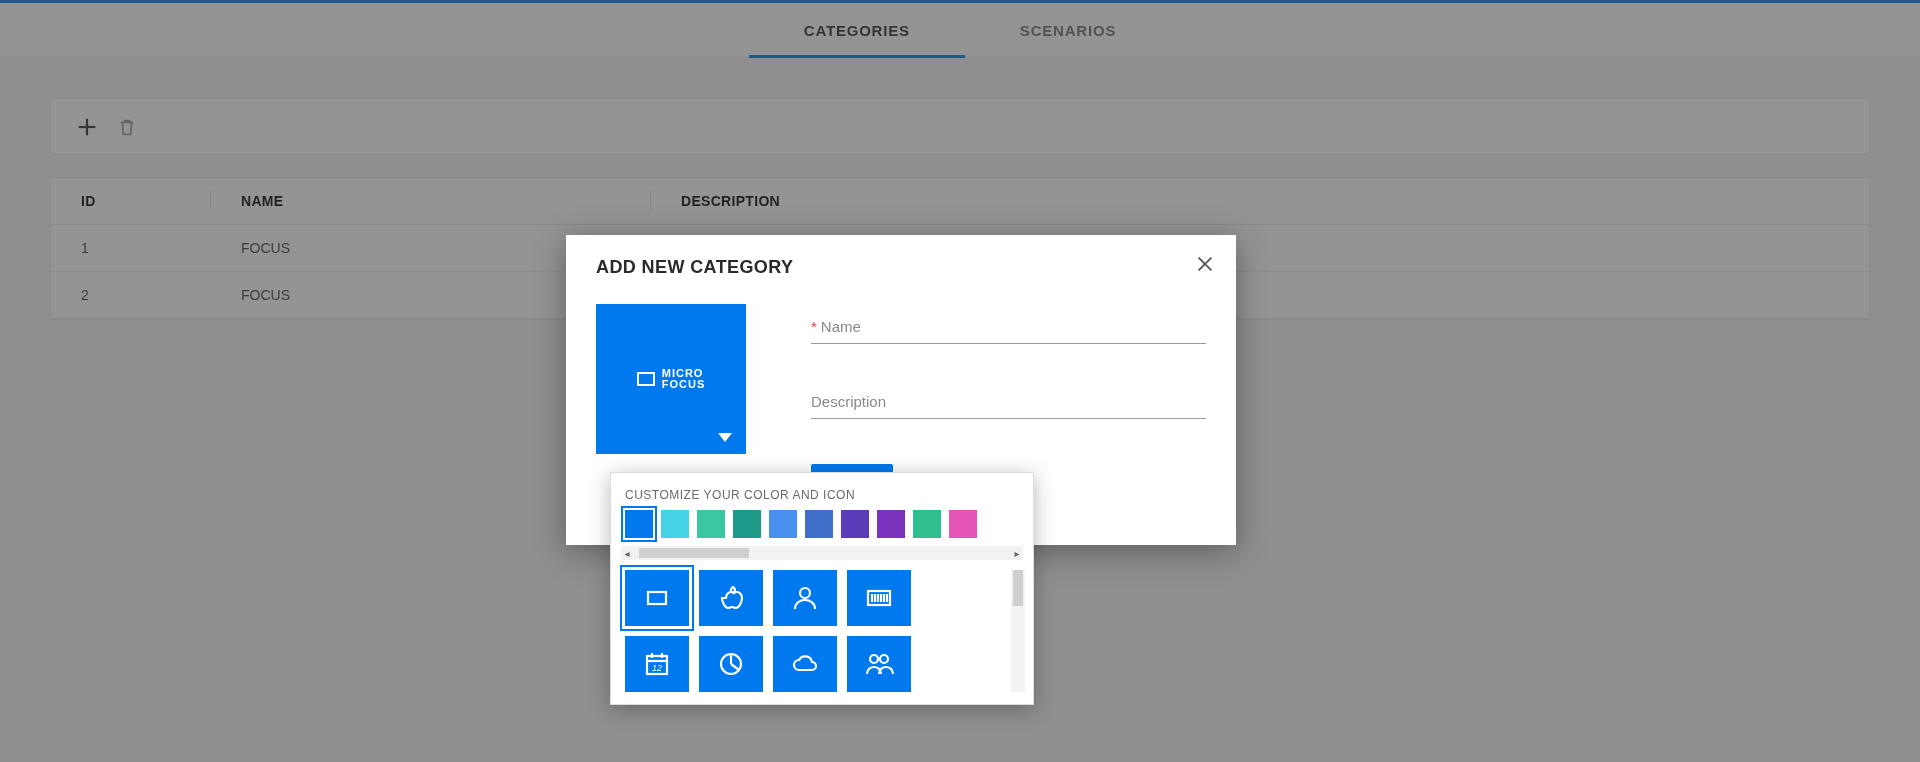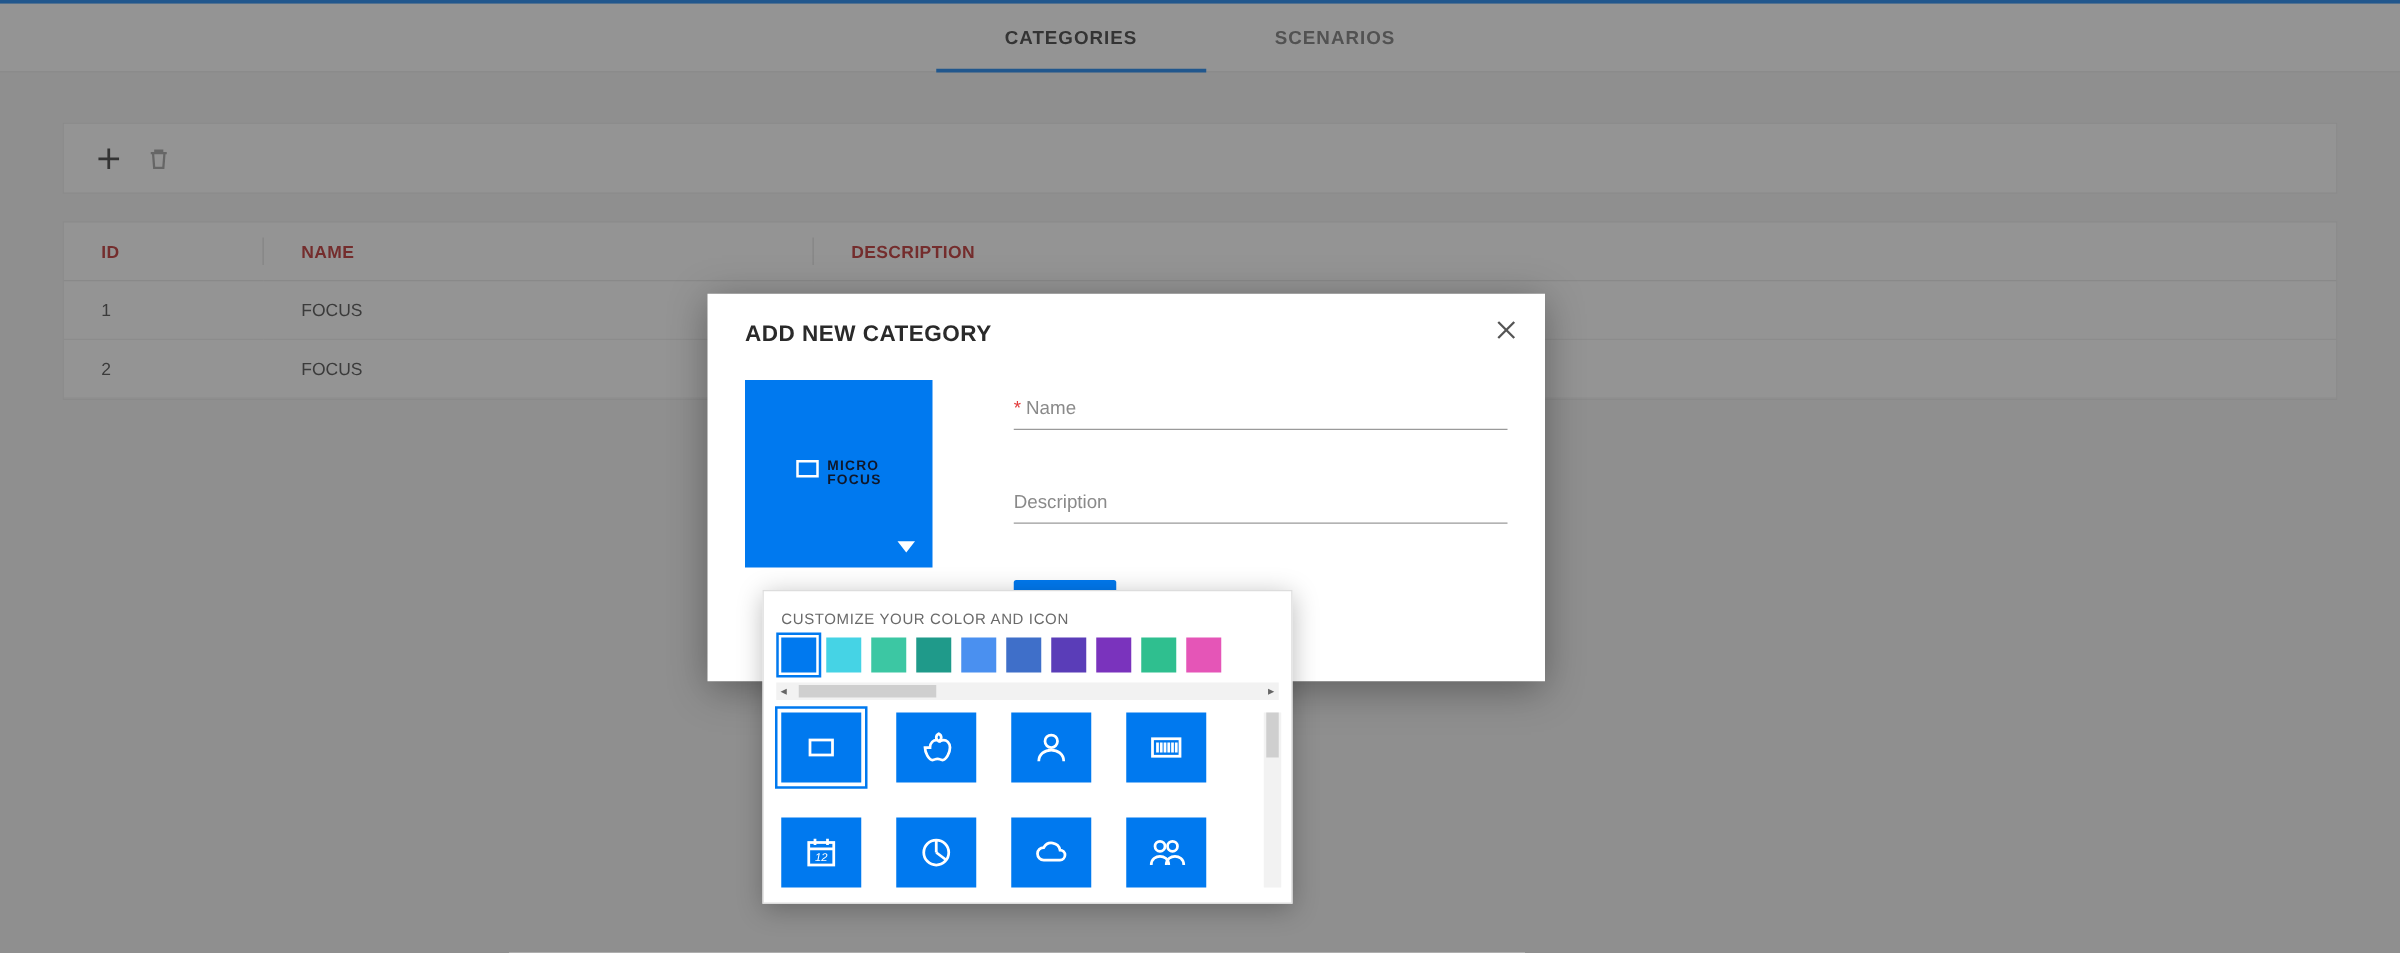--- a/index.html
+++ b/index.html
@@ -30,21 +30,21 @@
   .tool-icon { width: 22px; height: 22px; cursor: pointer; color: #2a2a2a; }
   .tool-icon.disabled { color: #9a9a9a; cursor: default; }
 
   .spacer { height: 22px; }
 
   table.data { width: 100%; border-collapse: collapse; }
   table.data th, table.data td {
     text-align: left; padding: 15px 30px; font-size: 14px;
   }
   table.data th {
-    font-weight: 700; color: #b91c1c; letter-spacing: 0.3px; background: #fff; position: relative;
+    font-weight: 700; color: #000000; letter-spacing: 0.3px; background: #fff; position: relative;
   }
   table.data th:not(:last-child)::after {
     content: ""; position: absolute; right: 0; top: 12px; bottom: 12px; width: 1px; background: #ddd;
   }
   table.data thead tr { border-bottom: 1px solid #e6e6e6; }
   table.data tbody tr { border-bottom: 1px solid #eee; }
   table.data td { color: #3a3a3a; }
   .col-id { width: 160px; }
   .col-name { width: 440px; }
 
@@ -61,21 +61,21 @@
   .dialog-title { font-size: 18px; font-weight: 700; color: #2a2a2a; letter-spacing: 0.4px; }
   .dialog-close {
     position: absolute; right: 20px; top: 18px; width: 22px; height: 22px;
     cursor: pointer; color: #555;
   }
   .dialog-body { display: flex; gap: 65px; margin-top: 26px; }
   .preview {
     width: 150px; height: 150px; background: #0079ef; position: relative; cursor: pointer;
     display: flex; align-items: center; justify-content: center;
   }
-  .preview .logo { color: #0f172a; display: flex; gap: 7px; }
+  .preview .logo { color: #ffffff; display: flex; align-items: center; gap: 7px; }
   .preview .logo-sq { width: 18px; height: 14px; border: 2.4px solid #fff; display: inline-block; }
   .preview .logo-text { font-size: 11px; line-height: 11px; letter-spacing: 1px; font-weight: 600; }
   .preview .caret {
     position: absolute; right: 14px; bottom: 12px; width: 0; height: 0;
     border-left: 7px solid transparent; border-right: 7px solid transparent; border-top: 9px solid #fff;
   }
   .fields { flex: 1; padding-top: 10px; }
   .field { position: relative; margin-bottom: 45px; }
   .field input {
     width: 100%; border: none; border-bottom: 1px solid #9a9a9a; font-size: 15px; padding: 6px 0 6px 0;
@@ -101,21 +101,21 @@
   }
   .swatches { display: flex; gap: 8px; padding: 0 14px 6px 14px; }
   .swatch { width: 28px; height: 28px; cursor: pointer; }
   .swatch.selected { outline: 2px solid #0079ef; outline-offset: 2px; }
   .hscroll {
     height: 14px; margin: 2px 10px 10px 10px; background: #f2f2f2; display: flex; align-items: center; position: relative;
   }
   .hscroll .arrow { width: 12px; display: flex; align-items: center; justify-content: center; color: #666; font-size: 10px; cursor: pointer; }
   .hscroll .thumb { position: absolute; left: 18px; top: 2px; height: 10px; width: 110px; background: #cfcfcf; }
   .icon-wrap { display: flex; padding: 0 8px 0 14px; }
-  .icon-grid { display: grid; grid-template-columns: repeat(4, 64px); gap: 28px; font-style: italic; }
+  .icon-grid { display: grid; grid-template-columns: repeat(4, 64px); gap: 10px; font-style: italic; }
   .icon-tile {
     width: 64px; height: 56px; background: #0079ef; display: flex; align-items: center; justify-content: center;
     cursor: pointer; color: #fff;
   }
   .icon-tile.selected { outline: 2px solid #0079ef; outline-offset: 3px; }
   .icon-tile svg { width: 32px; height: 32px; stroke: #fff; fill: none; stroke-width: 2.2; }
   .vscroll { width: 14px; background: #f2f2f2; margin-left: auto; position: relative; align-self: stretch; }
   .vscroll .vthumb { position: absolute; top: 0; left: 2px; width: 10px; height: 36px; background: #cfcfcf; }
 
   svg { display: block; }

